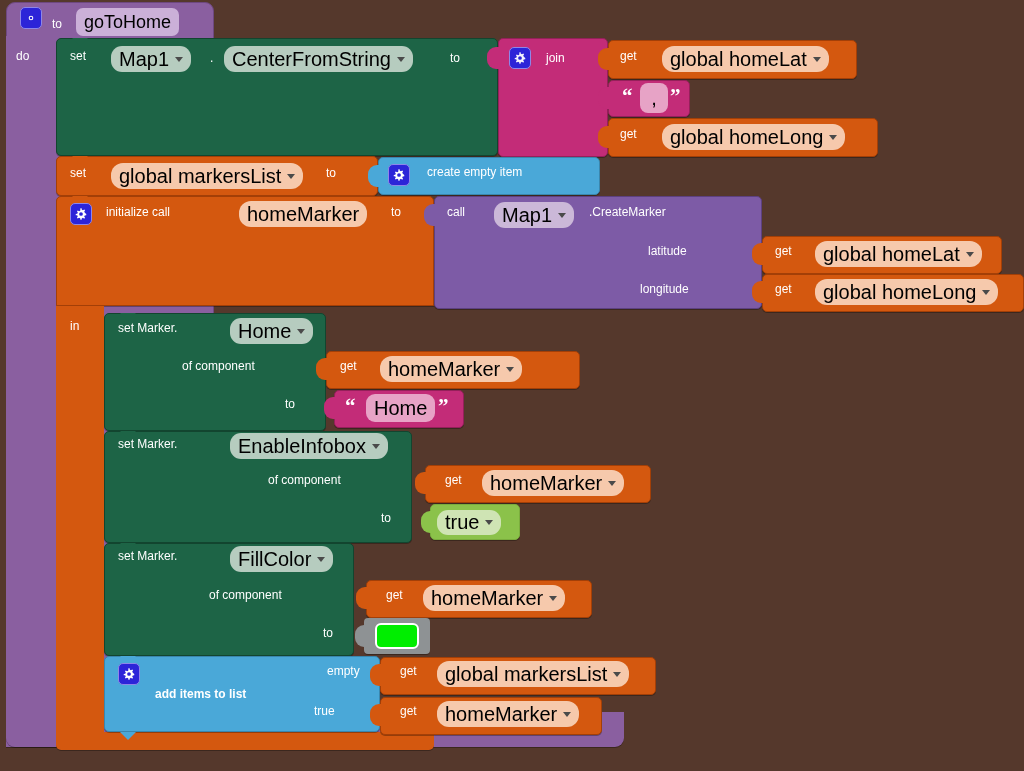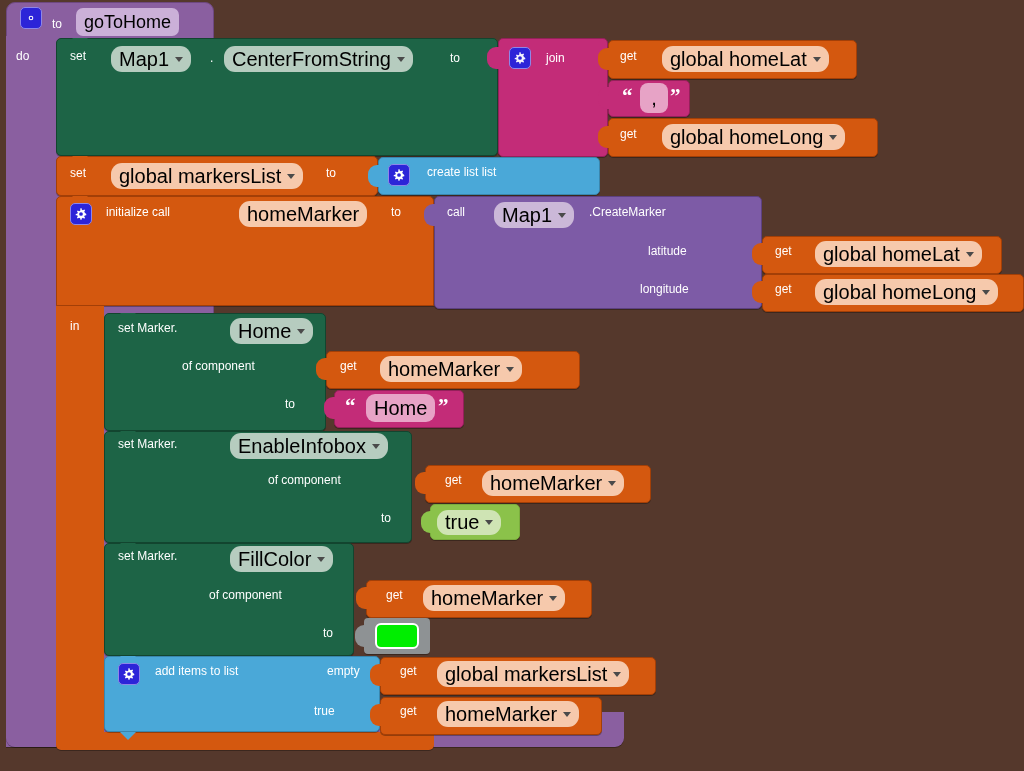--- a/index.html
+++ b/index.html
@@ -74,21 +74,21 @@
   .c-proc   { background:#8a5fa0; }
   .c-green  { background:#1d6446; }
   .c-orange { background:#d4580f; }
   .c-blue   { background:#4aa8d8; }
   .c-purple { background:#7d5ba6; }
   .c-magenta{ background:#c32c78; }
   .c-lgreen { background:#8bc24a; }
   .c-gray   { background:#8e9294; }
 
   .f-green  { background:#b6ccbf; }
-  .f-orange { background:#f6c9ac; }
+  .f-orange { background:#f6c9ac;border-radius:12px; }
   .f-purple { background:#cbb8d8; }
   .f-proc   { background:#cbb0d8; }
   .f-magenta{ background:#e7a3c6; }
   .f-lgreen { background:#cfe4b4; }
 
   .shadow { box-shadow: 0 1px 0 rgba(0,0,0,.30); }
   .outline-proc  { border:1px solid #6e4880; }
   .outline-green { border:1px solid #12452f; }
   .outline-orange{ border:1px solid #a33f07; }
   .outline-blue  { border:1px solid #3a86ad; }
@@ -207,21 +207,21 @@
 <span class="lbl" style="left:326px; top:167px;">to</span>
 
 <div class="blk c-blue outline-blue shadow" style="left:378px; top:157px; width:222px; height:38px; border-radius:5px;"></div>
 <div class="blk c-blue" style="left:368px; top:165px; width:12px; height:22px; border-radius:9px 0 0 9px;"></div>
 <div class="gear" style="left:388px; top:164px;">
   <svg width="14" height="14" viewBox="0 0 24 24">
       <path d="M11 2h2l.4 2.6 2 .9 2.2-1.4 1.4 1.4-1.4 2.2.9 2L21 12v2l-2.6.4-.9 2 1.4 2.2-1.4 1.4-2.2-1.4-2 .9L13 22h-2l-.4-2.6-2-.9-2.2 1.4-1.4-1.4 1.4-2.2-.9-2L3 14v-2l2.6-.4.9-2L5.1 7.4 6.5 6l2.2 1.4 2-.9z" fill="#ffffff"></path>
       <circle cx="12" cy="12" r="3.2" fill="#2c24d8"></circle>
     </svg>
 </div>
-<span class="lbl" style="left:427px; top:166px;">create list list</span>
+<span class="lbl" style="left:427px; top:166px;">create empty item</span>
 
 <div class="blk c-orange outline-orange shadow" style="left:56px; top:196px; width:378px; height:110px; border-radius:5px 5px 0 0;"></div>
 <div class="notch" style="left:72px; top:196px; color:#d4580f;"></div>
 <div class="blk c-orange outline-orange" style="left:56px; top:306px; width:48px; height:427px; border:none;"></div>
 <div class="blk c-orange outline-orange shadow" style="left:56px; top:732px; width:378px; height:18px; border-radius:0 0 5px 5px; border:none;"></div>
 
 <div class="gear" style="left:70px; top:203px;">
   <svg width="14" height="14" viewBox="0 0 24 24">
       <path d="M11 2h2l.4 2.6 2 .9 2.2-1.4 1.4 1.4-1.4 2.2.9 2L21 12v2l-2.6.4-.9 2 1.4 2.2-1.4 1.4-2.2-1.4-2 .9L13 22h-2l-.4-2.6-2-.9-2.2 1.4-1.4-1.4 1.4-2.2-.9-2L3 14v-2l2.6-.4.9-2L5.1 7.4 6.5 6l2.2 1.4 2-.9z" fill="#ffffff"></path>
       <circle cx="12" cy="12" r="3.2" fill="#2c24d8"></circle>
@@ -330,21 +330,21 @@
 
 <div class="blk c-blue outline-blue shadow" style="left:104px; top:656px; width:276px; height:76px; border-radius:5px;"></div>
 <div class="notch" style="left:120px; top:656px; color:#4aa8d8;"></div>
 <div class="notch" style="left:120px; top:732px; color:#4aa8d8;"></div>
 <div class="gear" style="left:118px; top:663px;">
   <svg width="14" height="14" viewBox="0 0 24 24">
       <path d="M11 2h2l.4 2.6 2 .9 2.2-1.4 1.4 1.4-1.4 2.2.9 2L21 12v2l-2.6.4-.9 2 1.4 2.2-1.4 1.4-2.2-1.4-2 .9L13 22h-2l-.4-2.6-2-.9-2.2 1.4-1.4-1.4 1.4-2.2-.9-2L3 14v-2l2.6-.4.9-2L5.1 7.4 6.5 6l2.2 1.4 2-.9z" fill="#ffffff"></path>
       <circle cx="12" cy="12" r="3.2" fill="#2c24d8"></circle>
     </svg>
 </div>
-<span class="lbl" style="left:155px; top:665px;">add items to list</span>
+<span class="lbl" style="left:155px; top:688px;font-weight:bold;">add items to list</span>
 <span class="lbl" style="left:327px; top:665px;">empty</span>
 <div class="blk c-orange outline-orange shadow" style="left:380px; top:657px; width:276px; height:38px; border-radius:5px;"></div>
 <div class="blk c-orange" style="left:370px; top:664px; width:12px; height:22px; border-radius:9px 0 0 9px;"></div>
 <span class="lbl" style="left:400px; top:665px;">get</span>
 <div class="field f-orange" style="left:437px; top:661px; height:26px;">
   <span class="cap">global markersList</span>
     <i class="caret"></i>
 </div>
 
 <span class="lbl" style="left:314px; top:705px;">true</span>

